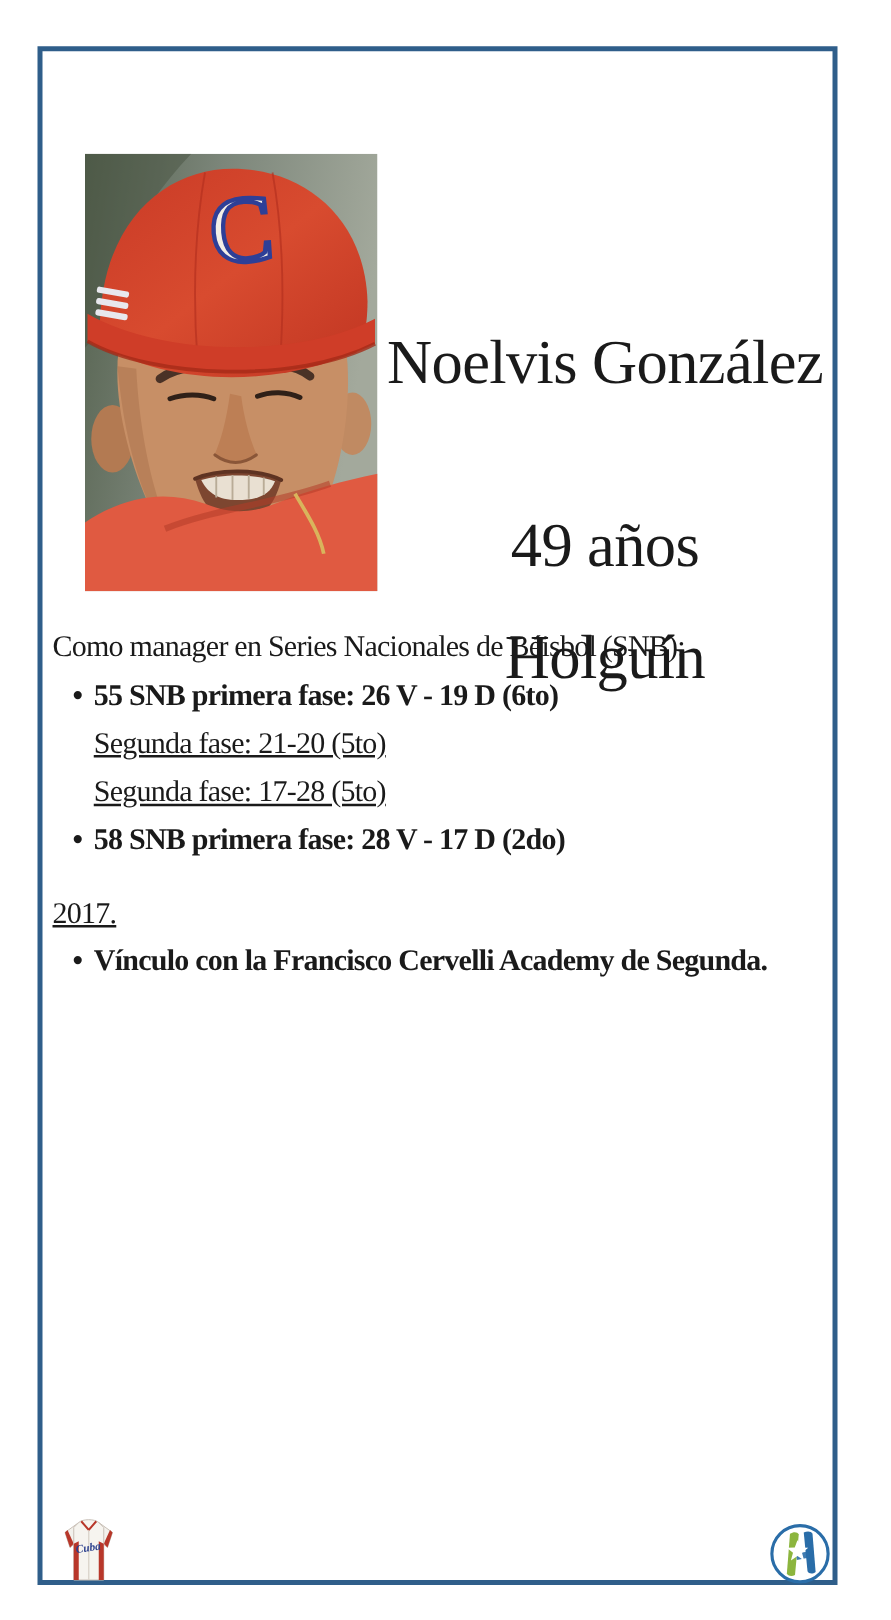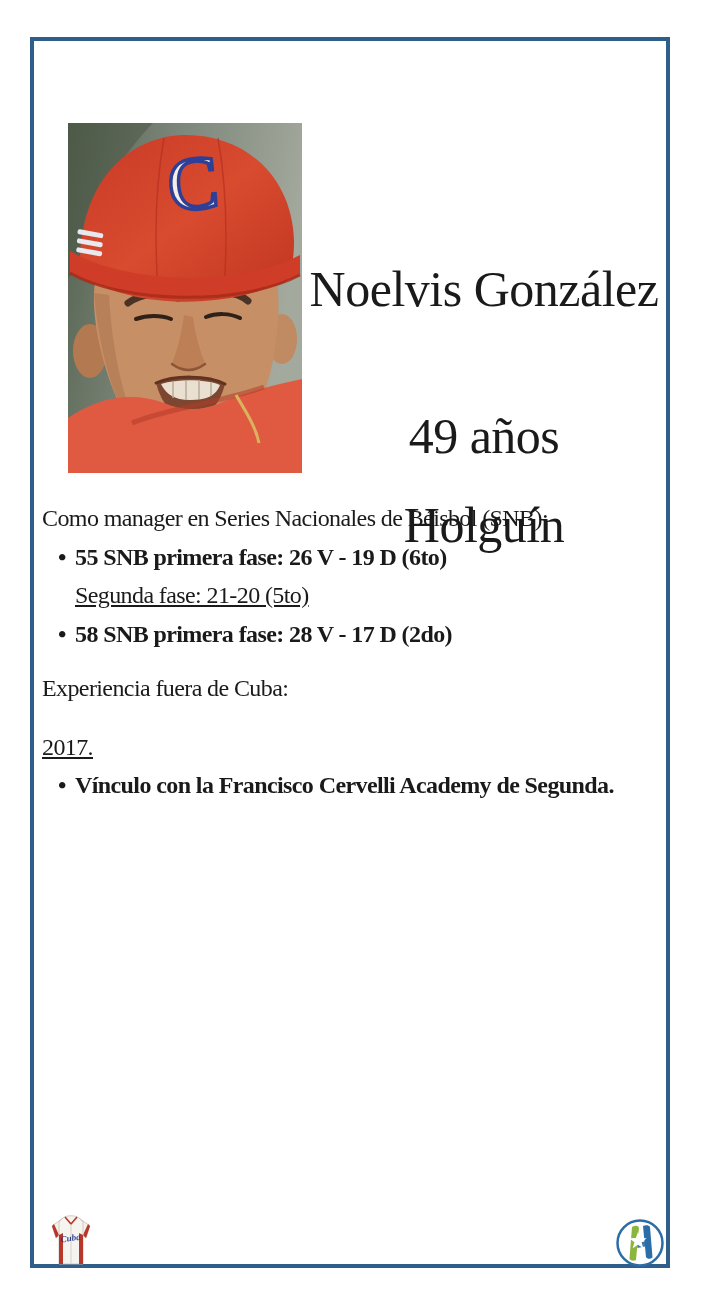--- a/index.html
+++ b/index.html
@@ -94,26 +94,26 @@
 </div>
 
 <div class="body-text">
   <div class="heading">Como manager en Series Nacionales de Béisbol (SNB):</div>
 
   <div>
     <div class="l1"><span class="bullet">•</span><span>55 SNB primera fase: 26 V - 19 D (6to)</span></div>
     <div class="l2">Segunda fase: 21-20 (5to)</div>
   </div>
   <div>
+    <div class="l2">Segunda fase: 17-28 (5to)</div>
   </div>
   <div>
     <div class="l1"><span class="bullet">•</span><span>58 SNB primera fase: 28 V - 17 D (2do)</span></div>
   </div>
 
-  <div class="heading sec2">Experiencia fuera de Cuba:</div>
 
   <div>
     <div class="l2 flush">2017.</div>
   </div>
   <div>
     <div class="l1"><span class="bullet">•</span><span>Vínculo con la Francisco Cervelli Academy de Segunda.</span></div>
 
   </div>
 </div>
 

